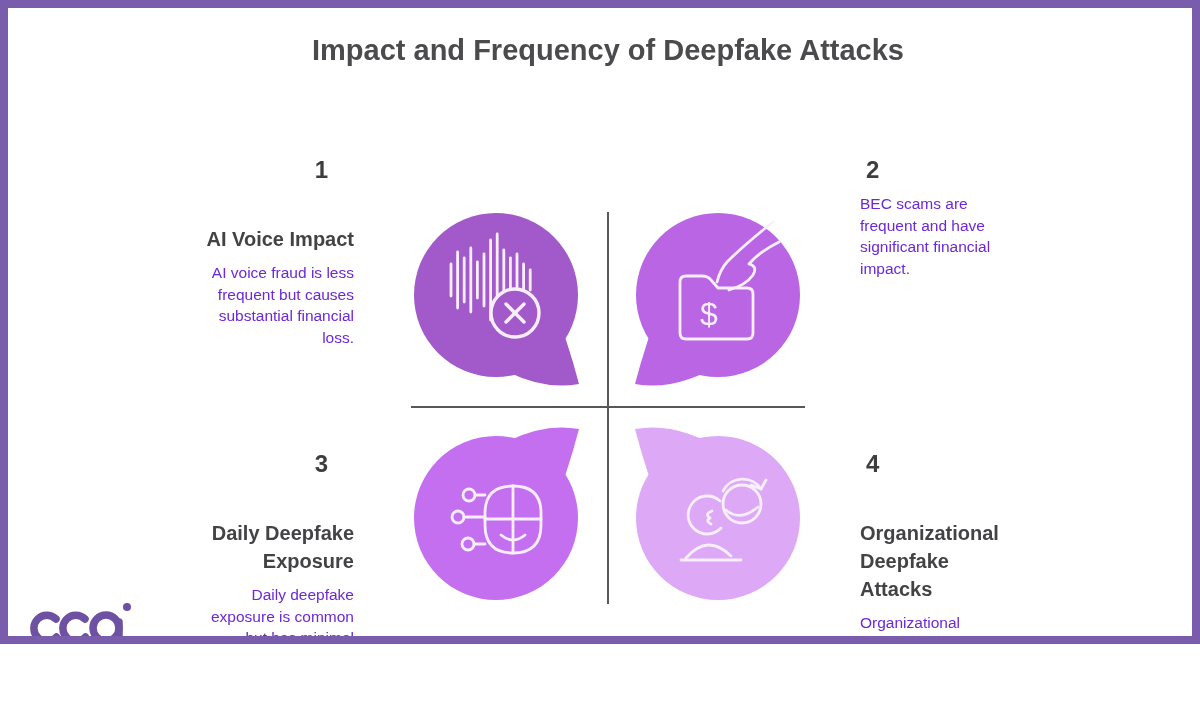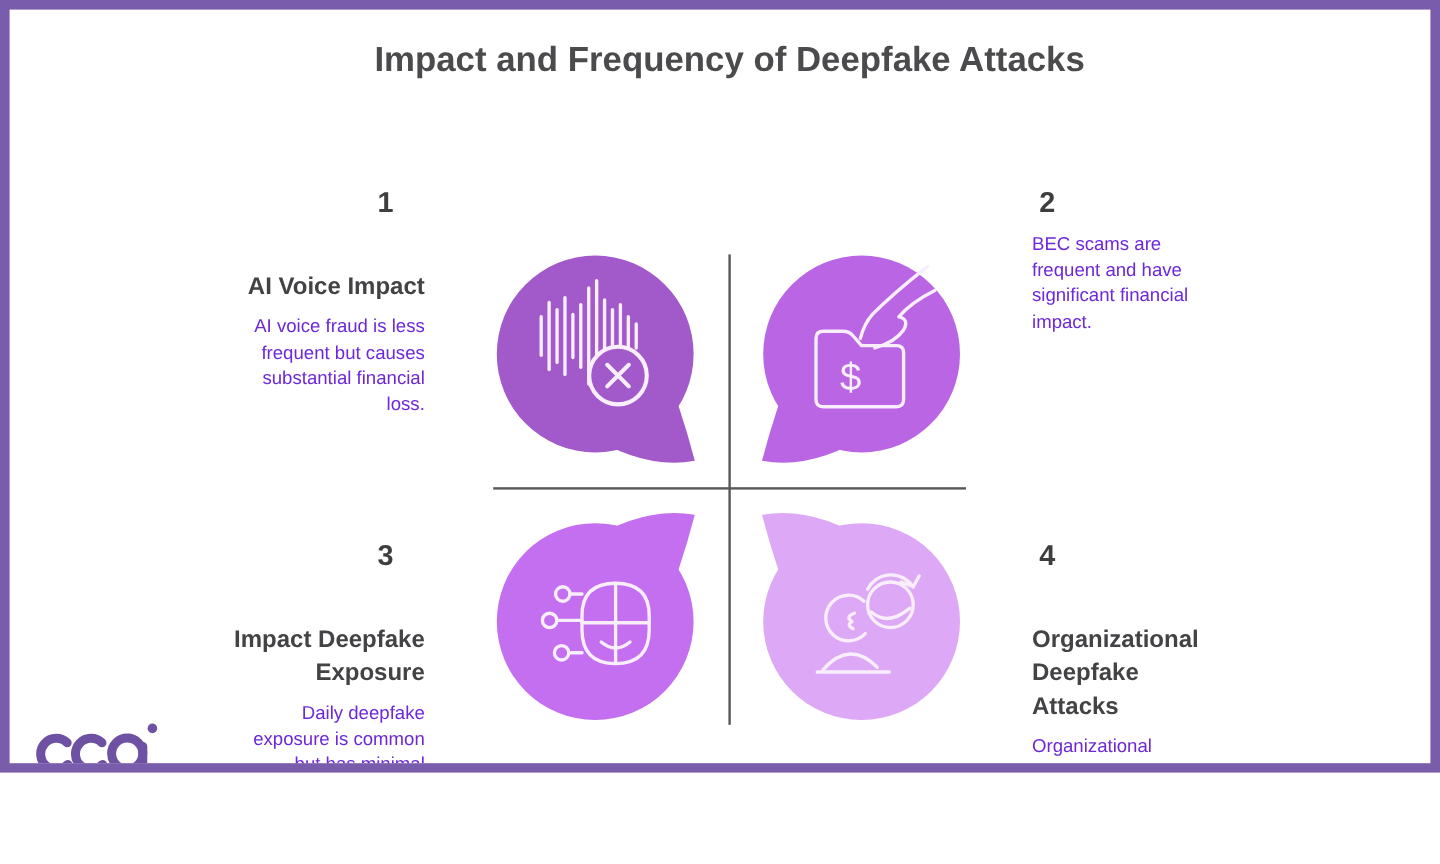--- a/index.html
+++ b/index.html
@@ -50,21 +50,21 @@
     <div class="qdesc">AI voice fraud is less frequent but causes substantial financial loss.</div>
   </div>
 
   <div class="qtext left" style="left:852px;top:148px;width:164px;">
     <div class="qnum">2</div>
     <div class="qdesc">BEC scams are frequent and have significant financial impact.</div>
   </div>
 
   <div class="qtext right" style="left:186px;top:442px;width:160px;">
     <div class="qnum">3</div>
-    <div class="qtitle">Impact Deepfake Exposure</div>
+    <div class="qtitle">Daily Deepfake Exposure</div>
     <div class="qdesc">Daily deepfake exposure is common but has minimal immediate impact.</div>
   </div>
 
   <div class="qtext left" style="left:852px;top:442px;width:152px;">
     <div class="qnum">4</div>
     <div class="qtitle">Organizational Deepfake Attacks</div>
     <div class="qdesc">Organizational deepfake attacks are frequent but often have limited impact.</div>
   </div>
 
   <svg class="bubble" style="left:393px;top:192px;" viewBox="0 0 190 190">

